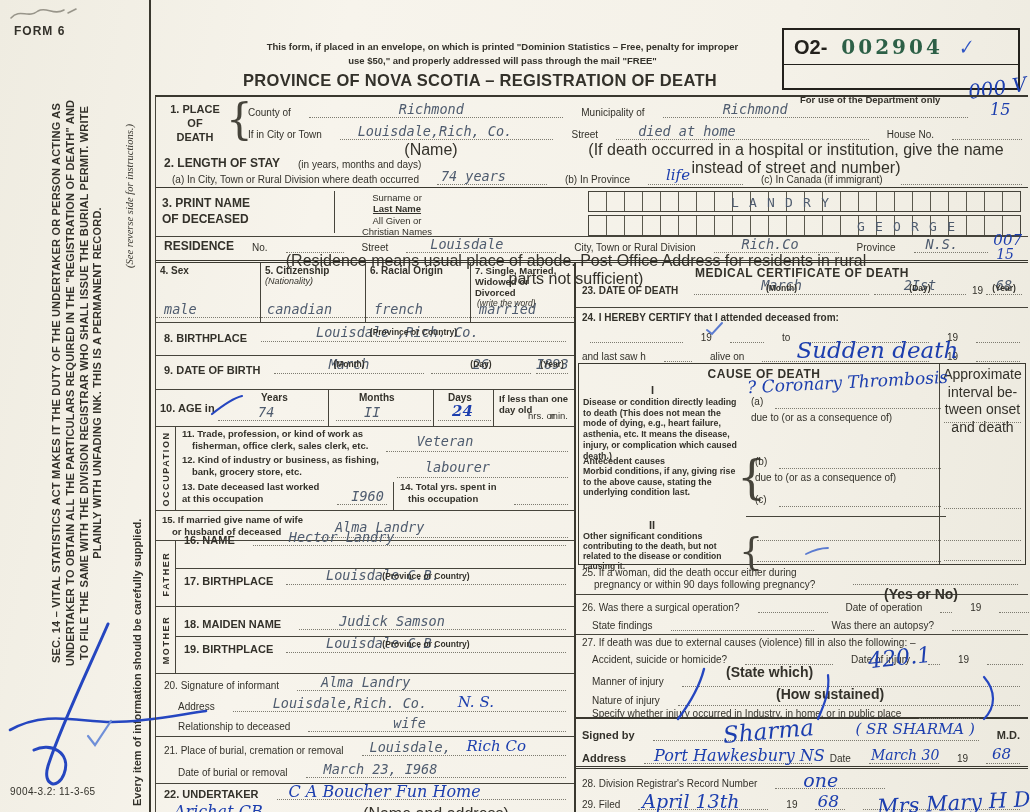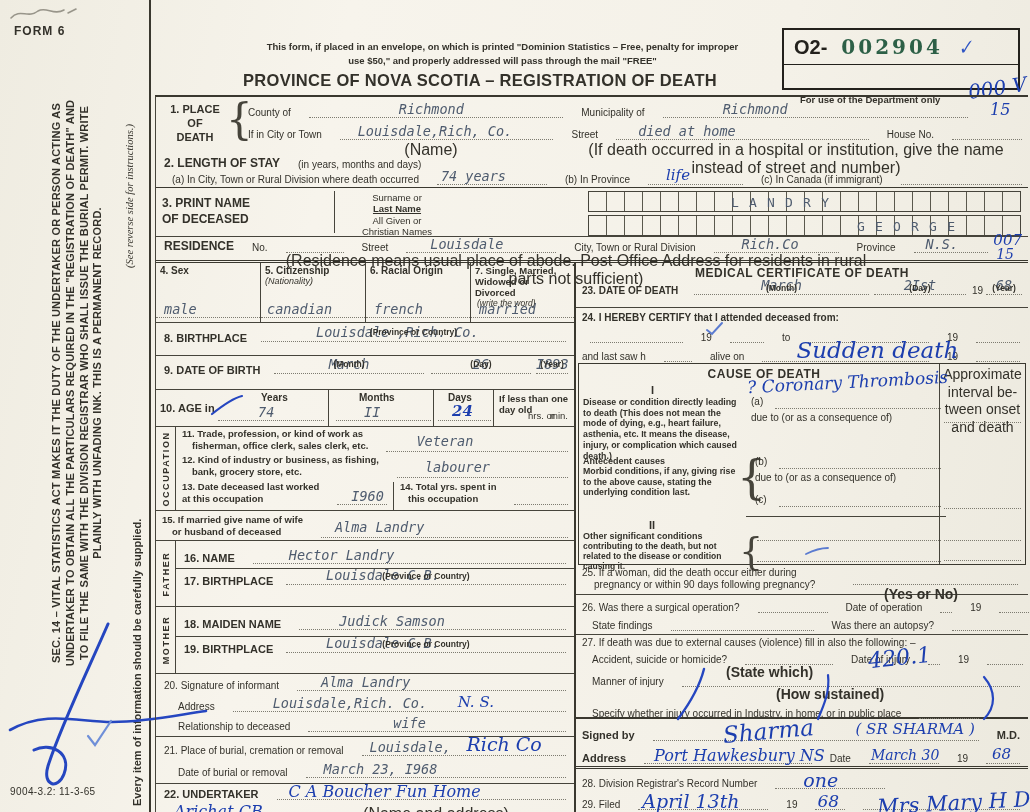--- a/index.html
+++ b/index.html
@@ -308,21 +308,21 @@
                 <i class="typed v" style="left:14px;bottom:2px">Alma Landry</i>
               </span>
           </div>
         </div>
 
         <div class="row bb" style="top:278px;height:66px;display:flex">
           <div class="vstrip">
               <span>FATHER</span>
             </div>
           <div style="flex:1;position:relative">
-            <div class="line abs bb" style="left:0;right:0;top:0;height:28px;padding:0 8px 4px">
+            <div class="line abs bb" style="left:0;right:0;top:0;height:28px;padding:0 8px 22px">
               <span class="b f11">16. NAME</span>
               <span class="df">
                   <i class="typed v" style="left:36px;bottom:0">Hector Landry</i>
                 </span>
             </div>
             <div class="abs" style="left:0;right:0;top:28px;bottom:0">
               <span class="abs b f11" style="left:8px;top:6px">17. BIRTHPLACE</span>
               <div class="seg" style="left:110px;right:8px;top:0;height:16px">
                 <i class="typed v" style="text-align:left;padding-left:40px">Louisdale C.B.</i>
                 <span class="n">(Province or Country)</span>
@@ -372,21 +372,21 @@
                 <i class="typed v" style="left:85px">wife</i>
               </span>
           </div>
         </div>
 
         <div class="row bb" style="top:474px;height:47px">
           <div class="line abs" style="left:8px;right:8px;top:4px;height:15px">
             <span class="f10">21. Place of burial, cremation or removal</span>
             <span class="df">
               <i class="typed v" style="left:8px">Louisdale,</i>
-              <i class="hand v" style="left:105px;font-size:19px">Rich Co</i>
+              <i class="hand v" style="left:105px;font-size:15px">Rich Co</i>
             </span>
           </div>
           <div class="line abs" style="left:22px;right:8px;top:26px;height:15px">
             <span class="f10">Date of burial or removal</span>
             <span class="df">
                 <i class="typed v" style="left:18px">March 23, I968</i>
               </span>
           </div>
         </div>
 
@@ -527,20 +527,24 @@
             <span class="f10">19</span>
             <span class="df" style="flex:0 0 36px"></span>
           </div>
           <span class="abs b f8" style="left:150px;top:29px">(State which)</span>
           <i class="hand abs" style="left:292px;top:10px;font-size:22px;transform:rotate(-6deg)">420.1</i>
           <div class="line abs" style="left:16px;right:8px;top:38px;height:14px">
             <span class="f10">Manner of injury</span>
             <span class="df"></span>
           </div>
           <span class="abs b f8" style="left:200px;top:51px">(How sustained)</span>
+          <div class="line abs" style="left:16px;right:8px;top:58px;height:13px">
+            <span class="f10">Nature of injury</span>
+            <span class="df"></span>
+          </div>
           <div class="line abs" style="left:16px;right:8px;top:71px;height:13px">
             <span class="f10">Specify whether injury occurred in Industry, in home, or in public place</span>
             <span class="df" style="flex:0 0 60px"></span>
           </div>
           <svg class="abs" style="left:0;top:0;width:455px;height:84px" viewBox="0 0 455 84">
             <path d="M128,34 C124,50 114,68 102,84" stroke="#2546c0" stroke-width="2.4" fill="none" stroke-linecap="round"></path>
             <path d="M252,40 C254,56 248,70 242,84" stroke="#2546c0" stroke-width="2.2" fill="none" stroke-linecap="round"></path>
             <path d="M408,42 C420,56 420,72 408,84" stroke="#2546c0" stroke-width="2.2" fill="none" stroke-linecap="round"></path>
           </svg>
         </div>

